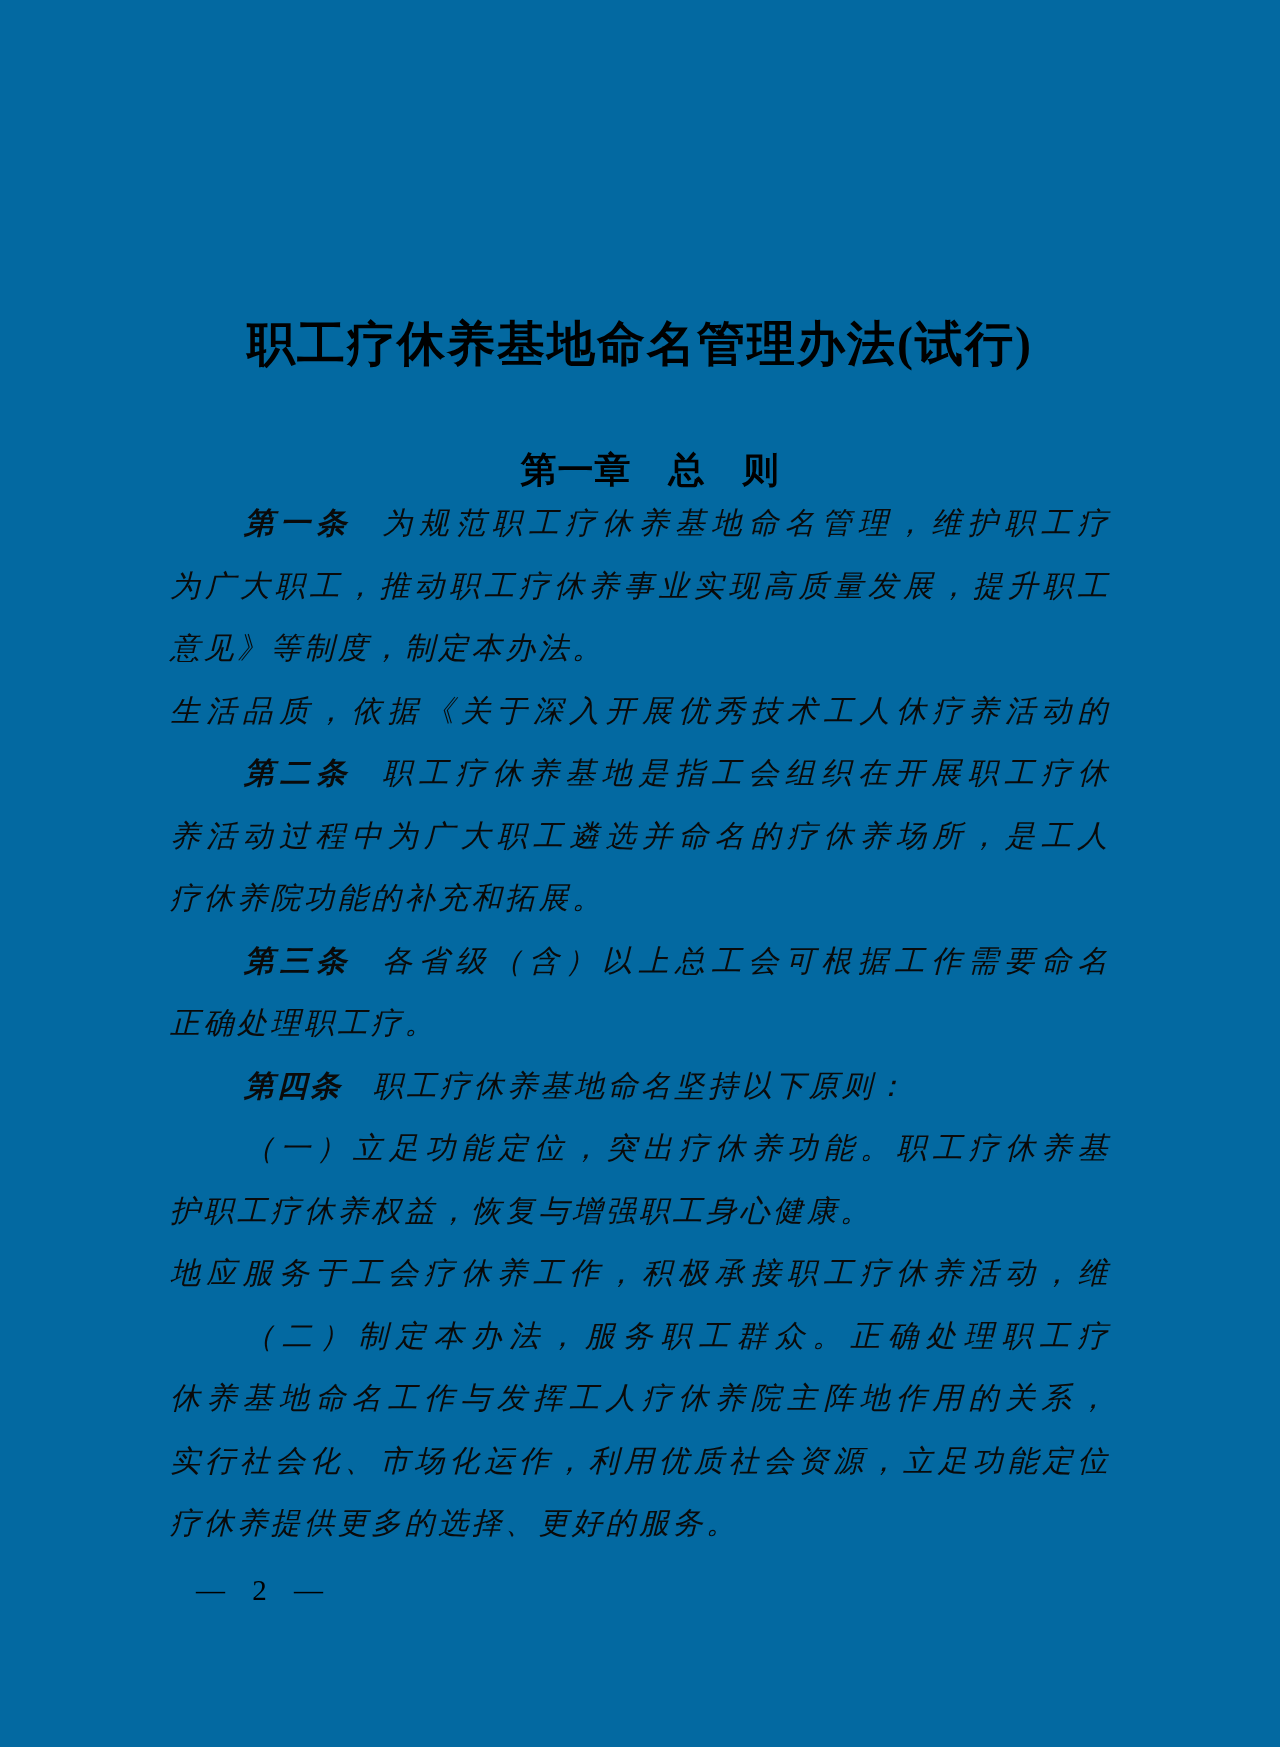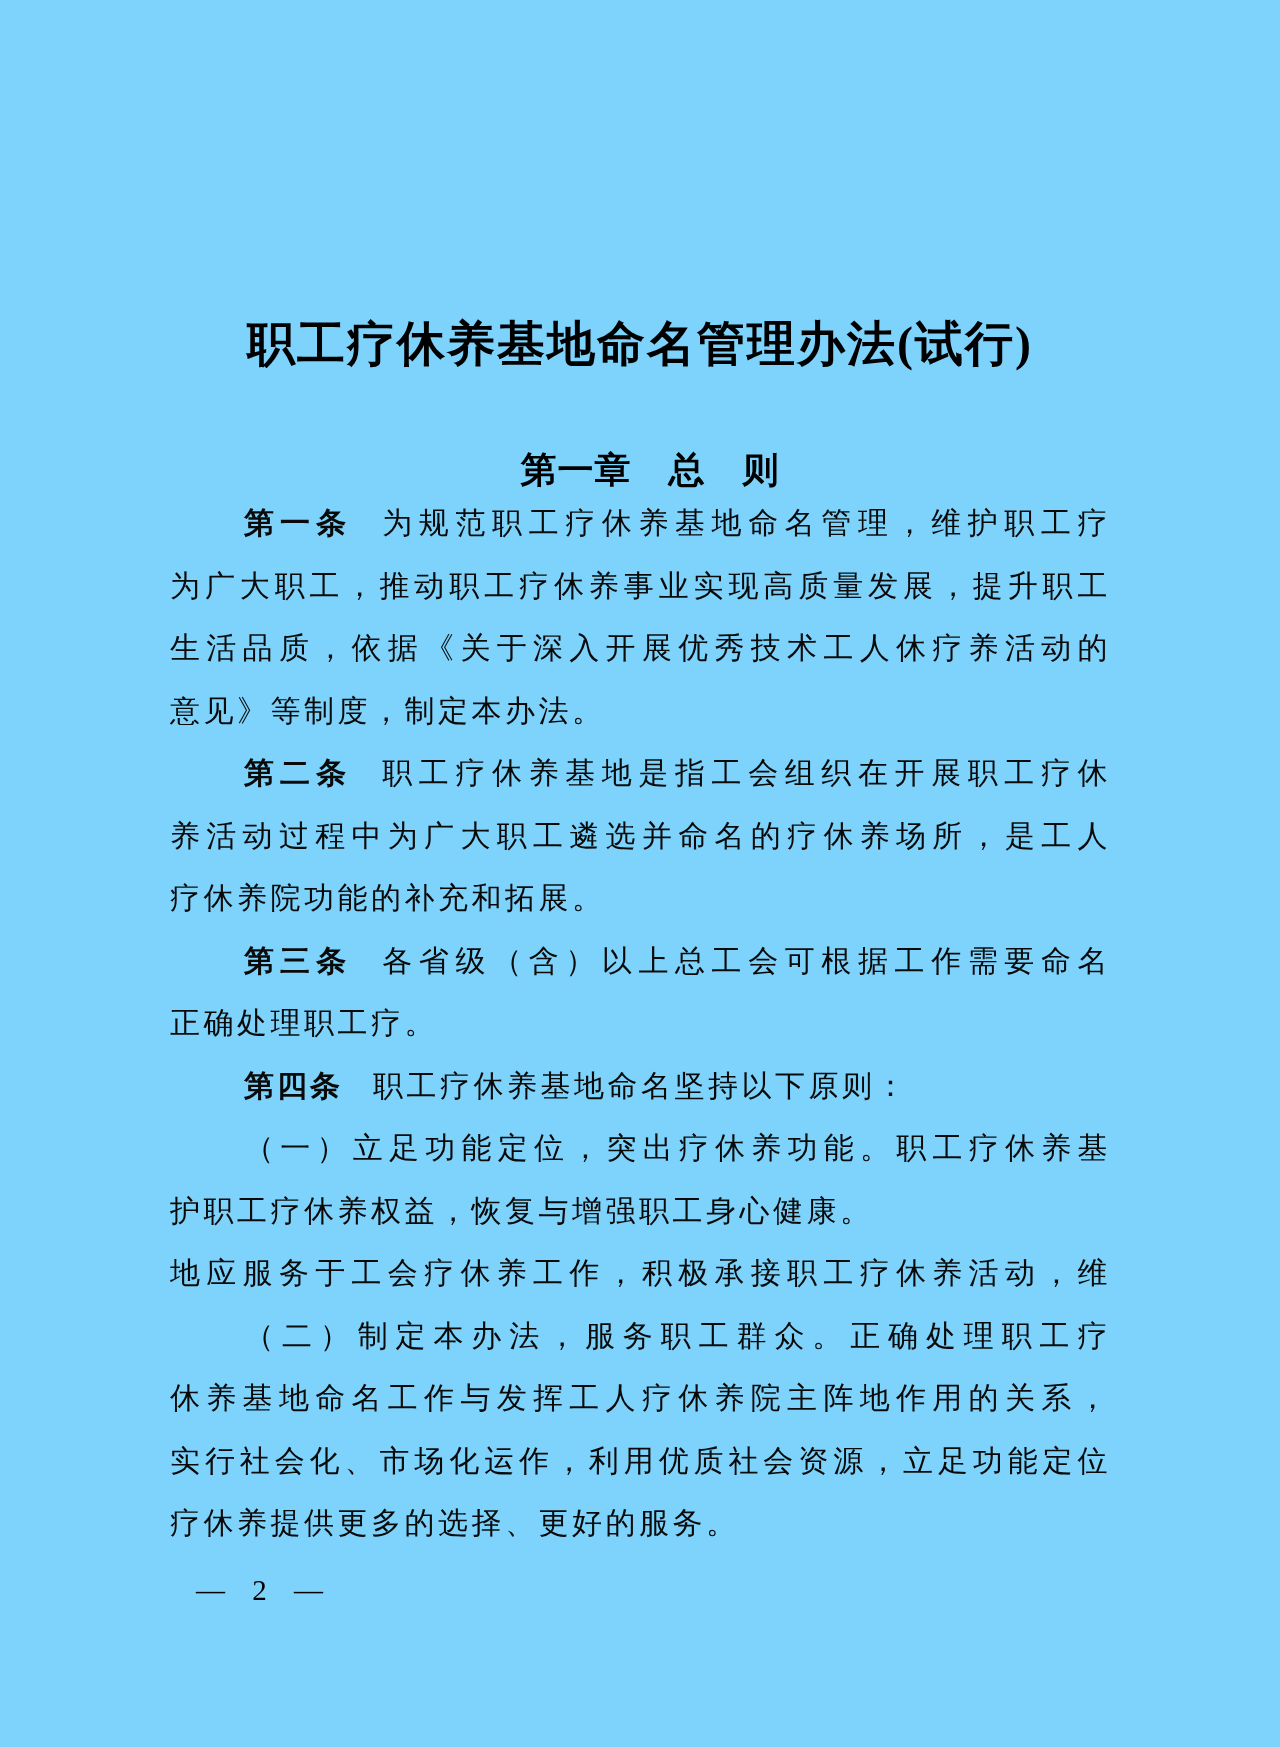--- a/index.html
+++ b/index.html
@@ -1,20 +1,20 @@
 <!DOCTYPE html>
 <html><head>
 <meta charset="utf-8">
 <style>
   html, body { margin: 0; padding: 0; background: #ffffff; }
   .page {
     position: relative;
     width: 1280px;
     height: 1747px;
-    background: #7dd3fc;
+    background: #0369a1;
     color: #000000;
     font-family: "Liberation Serif", serif;
     overflow: hidden;
   }
   .doc-title {
     position: absolute;
     top: 308px;
     left: 0;
     width: 100%;
     margin: 0;
@@ -46,20 +46,21 @@
     font-size: 30px;
     letter-spacing: 3.5px;
     color: #0a0a0a;
   }
   .line {
     box-sizing: border-box;
     width: 100%;
     height: 62.5px;
     line-height: 62.5px;
     white-space: nowrap;
+    font-style: italic;
   }
   .full {
     text-align-last: justify;
     text-justify: inter-character;
   }
   .indent { padding-left: 74px; }
   .term {
     font-weight: bold;
     font-family: "Liberation Sans", sans-serif;
     letter-spacing: 3px;
@@ -81,22 +82,22 @@
 <div class="page">
 
   <h1 class="doc-title">职工疗休养基地命名管理办法(试行)</h1>
 
   <h2 class="chapter-heading">第一章　总　则</h2>
 
   <div class="doc-body">
 
     <div class="line full indent"><span class="term">第一条</span><span>为规范职工疗休养基地命名管理，维护职工疗</span></div>
     <div class="line full">为广大职工，推动职工疗休养事业实现高质量发展，提升职工</div>
+    <div class="line">意见》等制度，制定本办法。</div>
     <div class="line full">生活品质，依据《关于深入开展优秀技术工人休疗养活动的</div>
-    <div class="line">意见》等制度，制定本办法。</div>
 
     <div class="line full indent"><span class="term">第二条</span><span>职工疗休养基地是指工会组织在开展职工疗休</span></div>
     <div class="line full">养活动过程中为广大职工遴选并命名的疗休养场所，是工人</div>
     <div class="line">疗休养院功能的补充和拓展。</div>
 
     <div class="line full indent"><span class="term">第三条</span><span>各省级（含）以上总工会可根据工作需要命名</span></div>
     <div class="line">正确处理职工疗。</div>
 
     <div class="line indent"><span class="term">第四条</span><span>职工疗休养基地命名坚持以下原则：</span></div>
 

